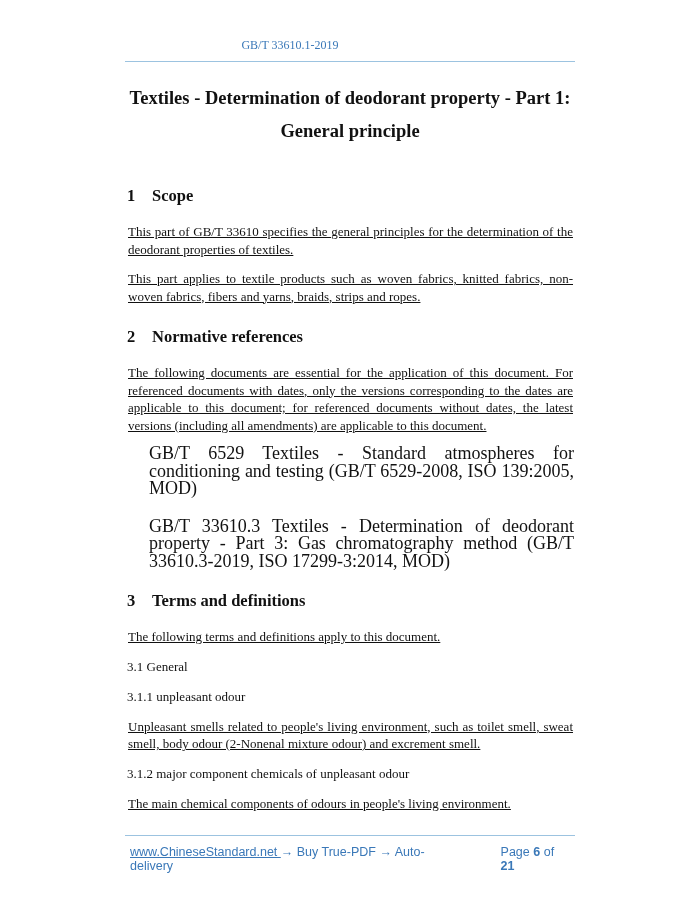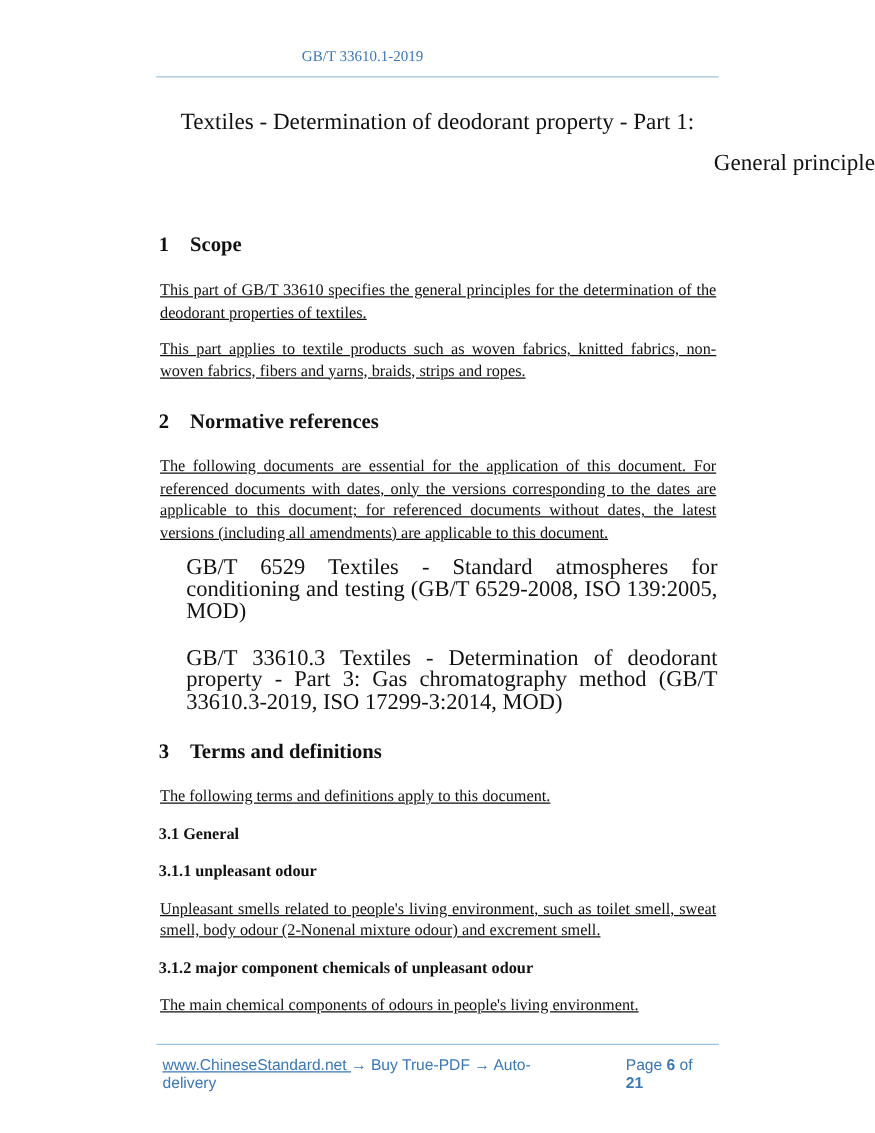--- a/index.html
+++ b/index.html
@@ -3,30 +3,30 @@
 <meta charset="utf-8">
 <style>
   html, body { margin: 0; padding: 0; background: #ffffff; }
   body { width: 700px; height: 906px; position: relative; overflow: hidden;
          font-family: "Liberation Serif", serif; color: #111; }
   .header-code { position: absolute; top: 38px; left: 0; width: 580px; text-align: center;
                  font-size: 12px; color: #3a78b8; }
   .rule { position: absolute; left: 125px; width: 450px; height: 1px; background: #9cc3e0; }
   .rule.top { top: 61px; }
   .rule.bottom { top: 835px; }
-  .title { position: absolute; left: 0; width: 700px; text-align: center; font-weight: normal;
+  .title { position: absolute; left: 0; width: 700px; text-align: center; font-weight: bold;
            font-size: 18.5px; color: #111; }
   .title.l1 { top: 88px; }
-  .title.l2 { top: 121px; text-align: right; }
+  .title.l2 { top: 121px; }
   .content { position: absolute; left: 127px; width: 447px; top: 186px; }
   .h1 { font-weight: bold; font-size: 16.5px; margin: 0; display: flex; }
   .h1 .num { width: 25px; }
   p.body { margin: 1px; font-size: 13px; line-height: 17.5px; text-align: justify; text-decoration: underline; }
   .ref { margin: 0 0 0 22px; font-size: 18px; line-height: 17.5px; text-align: justify; }
-  .h3 { font-weight: bold; font-size: 13px; margin: 0; }
+  .h3 { font-weight: normal; font-size: 13px; margin: 0; }
   .footer { position: absolute; top: 845px; left: 130px; width: 440px; font-family: "Liberation Sans", sans-serif;
             font-size: 12.5px; color: #3a78b8; display: flex; justify-content: space-between; gap: 40px; }
   .footer a { color: #3a78b8; text-decoration: underline; }
   .footer b { font-weight: bold; }
 </style>
 </head>
 <body>
 
 <div class="header-code">GB/T 33610.1-2019</div>
 <div class="rule top"></div>

